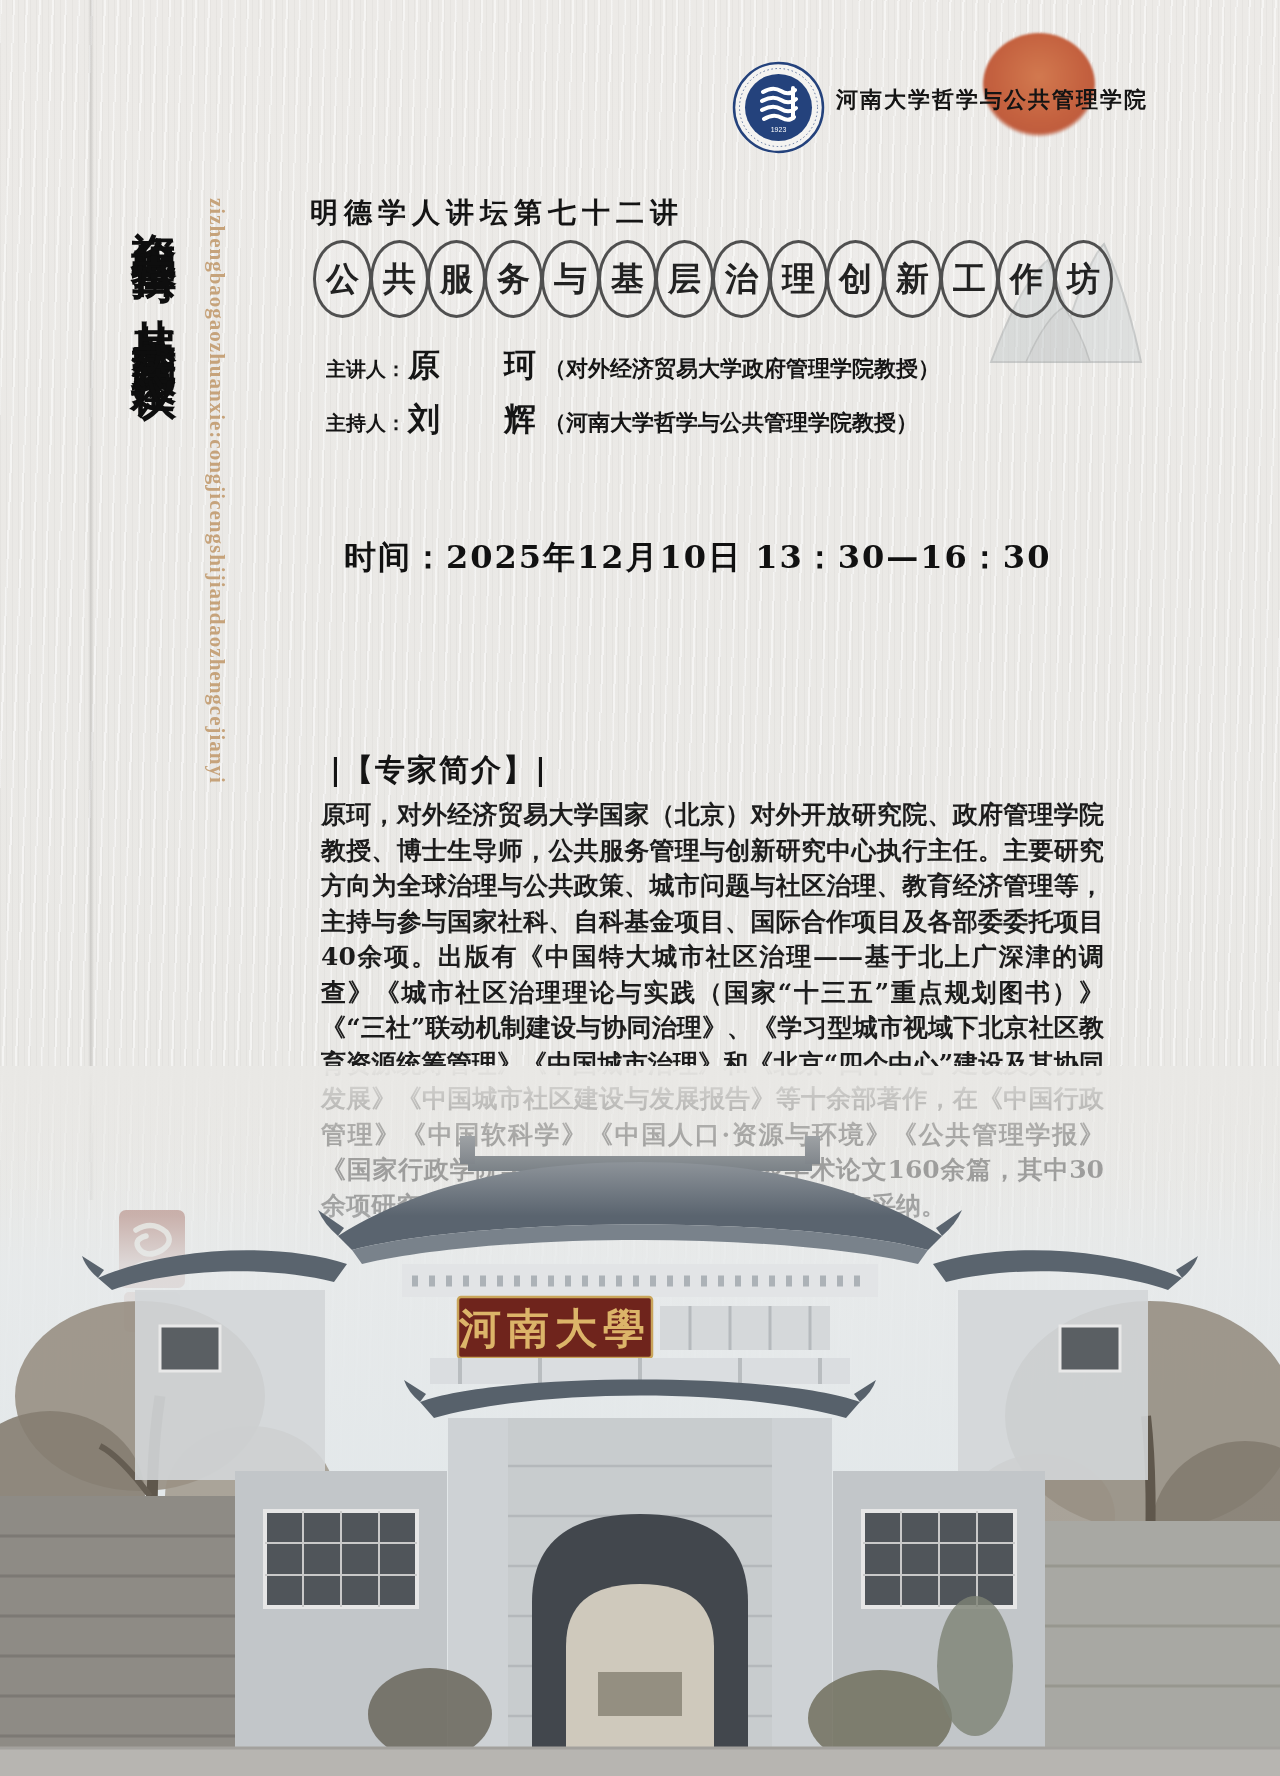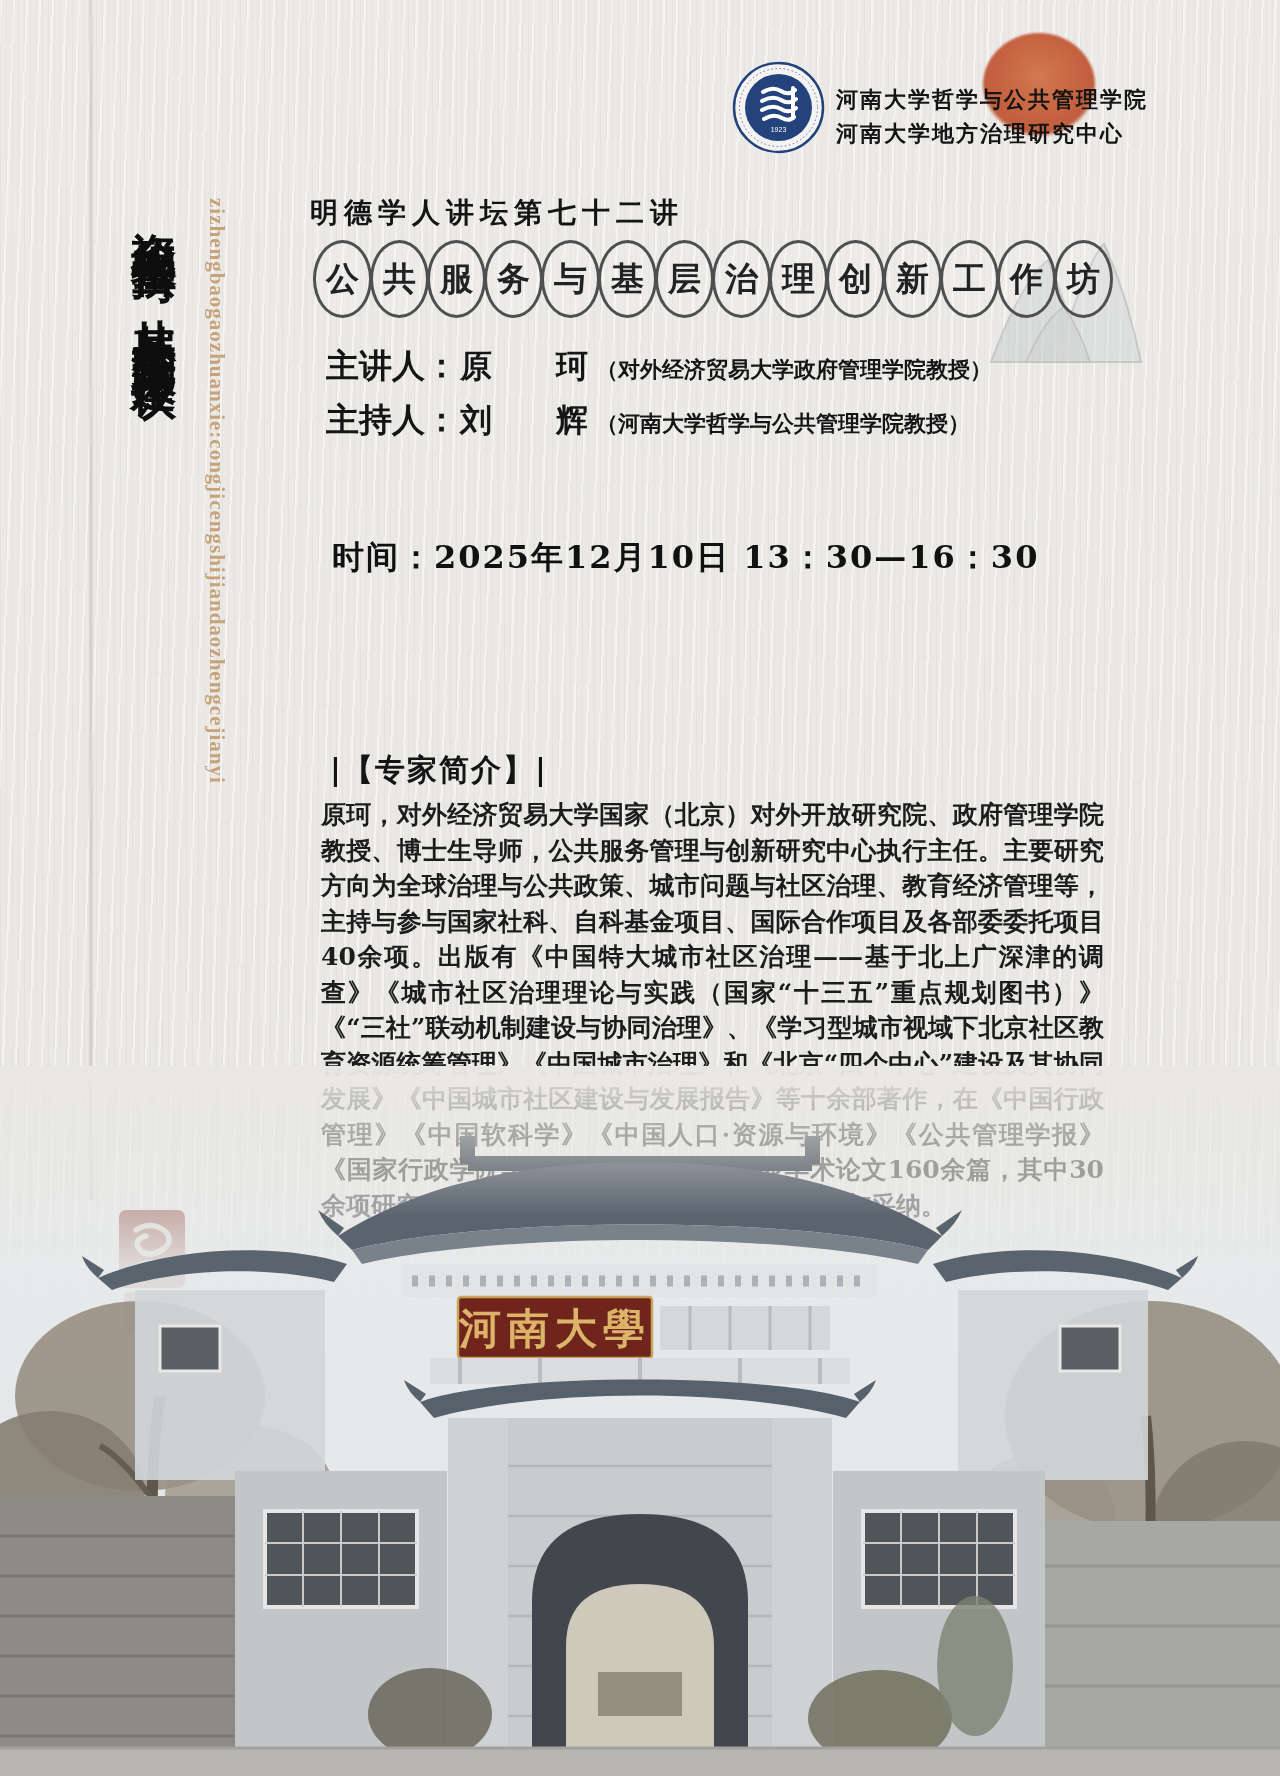--- a/index.html
+++ b/index.html
@@ -26,24 +26,24 @@
   .pinyin{position:absolute;left:204px;top:198px;height:880px;writing-mode:vertical-rl;
     font-size:21px;font-weight:600;letter-spacing:1px;color:#c6a37b;font-family:"Liberation Serif",serif;}
   
   .series{position:absolute;left:310px;top:194px;font-size:28px;font-weight:800;
     letter-spacing:6px;color:#141414;font-family:"DejaVu Serif",serif;}
   .circles{position:absolute;left:313px;top:240px;display:flex;}
   .circle{width:53px;height:72px;border:3px solid #4f4f4f;border-radius:50%;
     margin-right:-2px;display:flex;align-items:center;justify-content:center;background:rgba(255,255,255,0.12);}
   .circle i{font-style:normal;font-size:33px;font-weight:800;color:#222;font-family:"DejaVu Serif",serif;}
   .speaker{position:absolute;left:326px;white-space:nowrap;color:#151515;font-family:"DejaVu Serif",serif;}
-  .speaker .role{font-size:33px;font-weight:800;}
+  .speaker .role{font-size:20px;font-weight:800;}
   .speaker .name{font-size:32px;font-weight:800;margin-left:2px;}
   .speaker .aff{font-size:22px;font-weight:700;margin-left:8px;text-align:right;}
-  .timeline{position:absolute;left:332px;top:536px;font-size:32px;font-weight:800;color:#111;
+  .timeline{position:absolute;left:344px;top:536px;font-size:32px;font-weight:800;color:#111;
     letter-spacing:2px;font-family:"DejaVu Serif",serif;}
   .addrline{position:absolute;left:326px;top:612px;font-size:29px;font-weight:800;color:#111;
     letter-spacing:3px;font-family:"DejaVu Serif",serif;}
   .intro{position:absolute;left:330px;top:726px;font-size:30px;font-weight:800;color:#141414;
     letter-spacing:2px;font-family:"DejaVu Serif",serif;margin-top:24px;}
   .bio{position:absolute;left:321px;top:797px;width:783px;font-size:25px;line-height:35.5px;
     font-weight:600;color:#1c1c1c;text-align:justify;font-family:"DejaVu Serif",serif;}
   .mountains{position:absolute;left:986px;top:222px;opacity:0.45;}
   .seal{position:absolute;left:116px;top:1208px;}
   .photo{position:absolute;left:0;top:1066px;width:1280px;height:710px;}
@@ -68,21 +68,20 @@
         <path d="M31,50 Q42,44 50,49 Q58,54 65,48"></path>
         <path d="M33,59 Q43,53 51,58 Q58,62 63,57"></path>
         <path d="M62,28 L62,58"></path>
       </g>
       <text x="47.5" y="72" text-anchor="middle" font-size="7" fill="#ffffff" font-family="Liberation Sans, sans-serif">1923</text>
     </svg>
   </div>
 
   <div class="org">
     <div>河南大学哲学与公共管理学院</div>
-    <div>河南大学地方治理研究中心</div>
   </div>
 
   <svg class="mountains" width="160" height="145" viewBox="0 0 160 145">
     <path d="M5,140 Q35,60 62,38 Q80,80 95,140 Z" fill="#c3c9cb" stroke="#9aa0a2" stroke-width="2"></path>
     <path d="M70,140 Q100,40 118,22 Q140,70 155,140 Z" fill="#ced3d5" stroke="#9aa0a2" stroke-width="2"></path>
     <path d="M40,140 Q60,95 78,85 Q95,110 104,140 Z" fill="#b9bfc1" stroke="#8f9597" stroke-width="1.5"></path>
   </svg>
 
   <div class="vtitle">资政报告撰写：从基层实践到政策建议</div>
   <div class="pinyin">zizhengbaogaozhuanxie:congjicengshijiandaozhengcejianyi</div>

